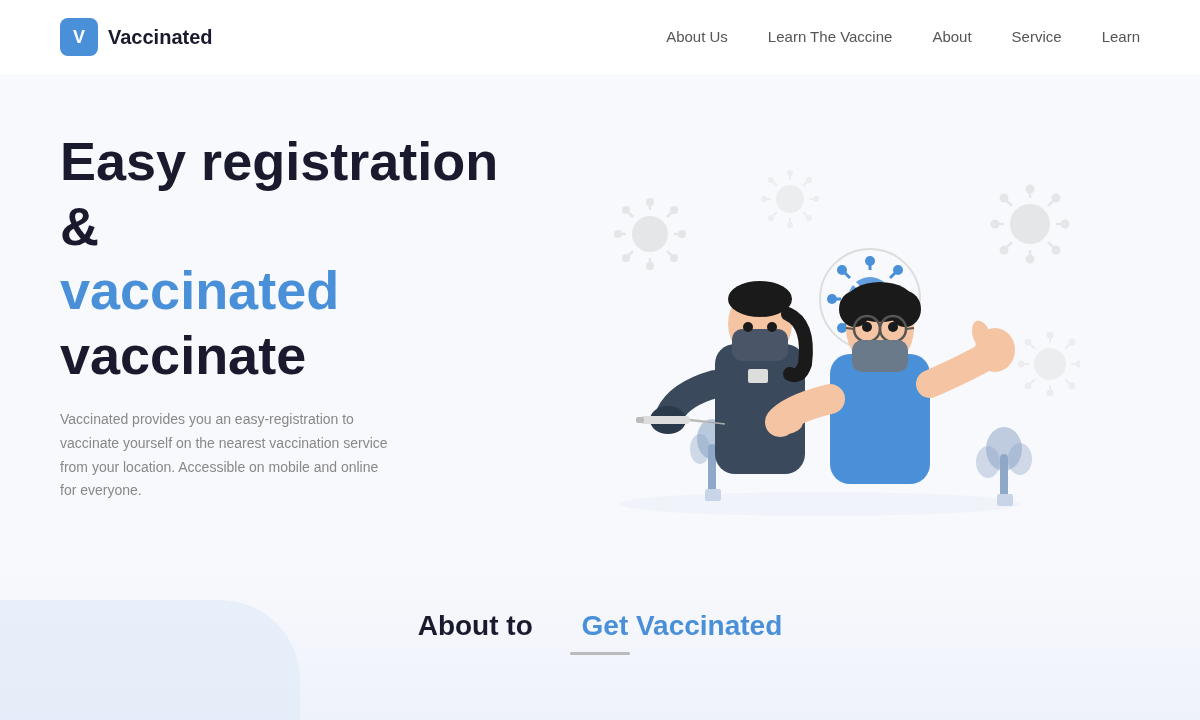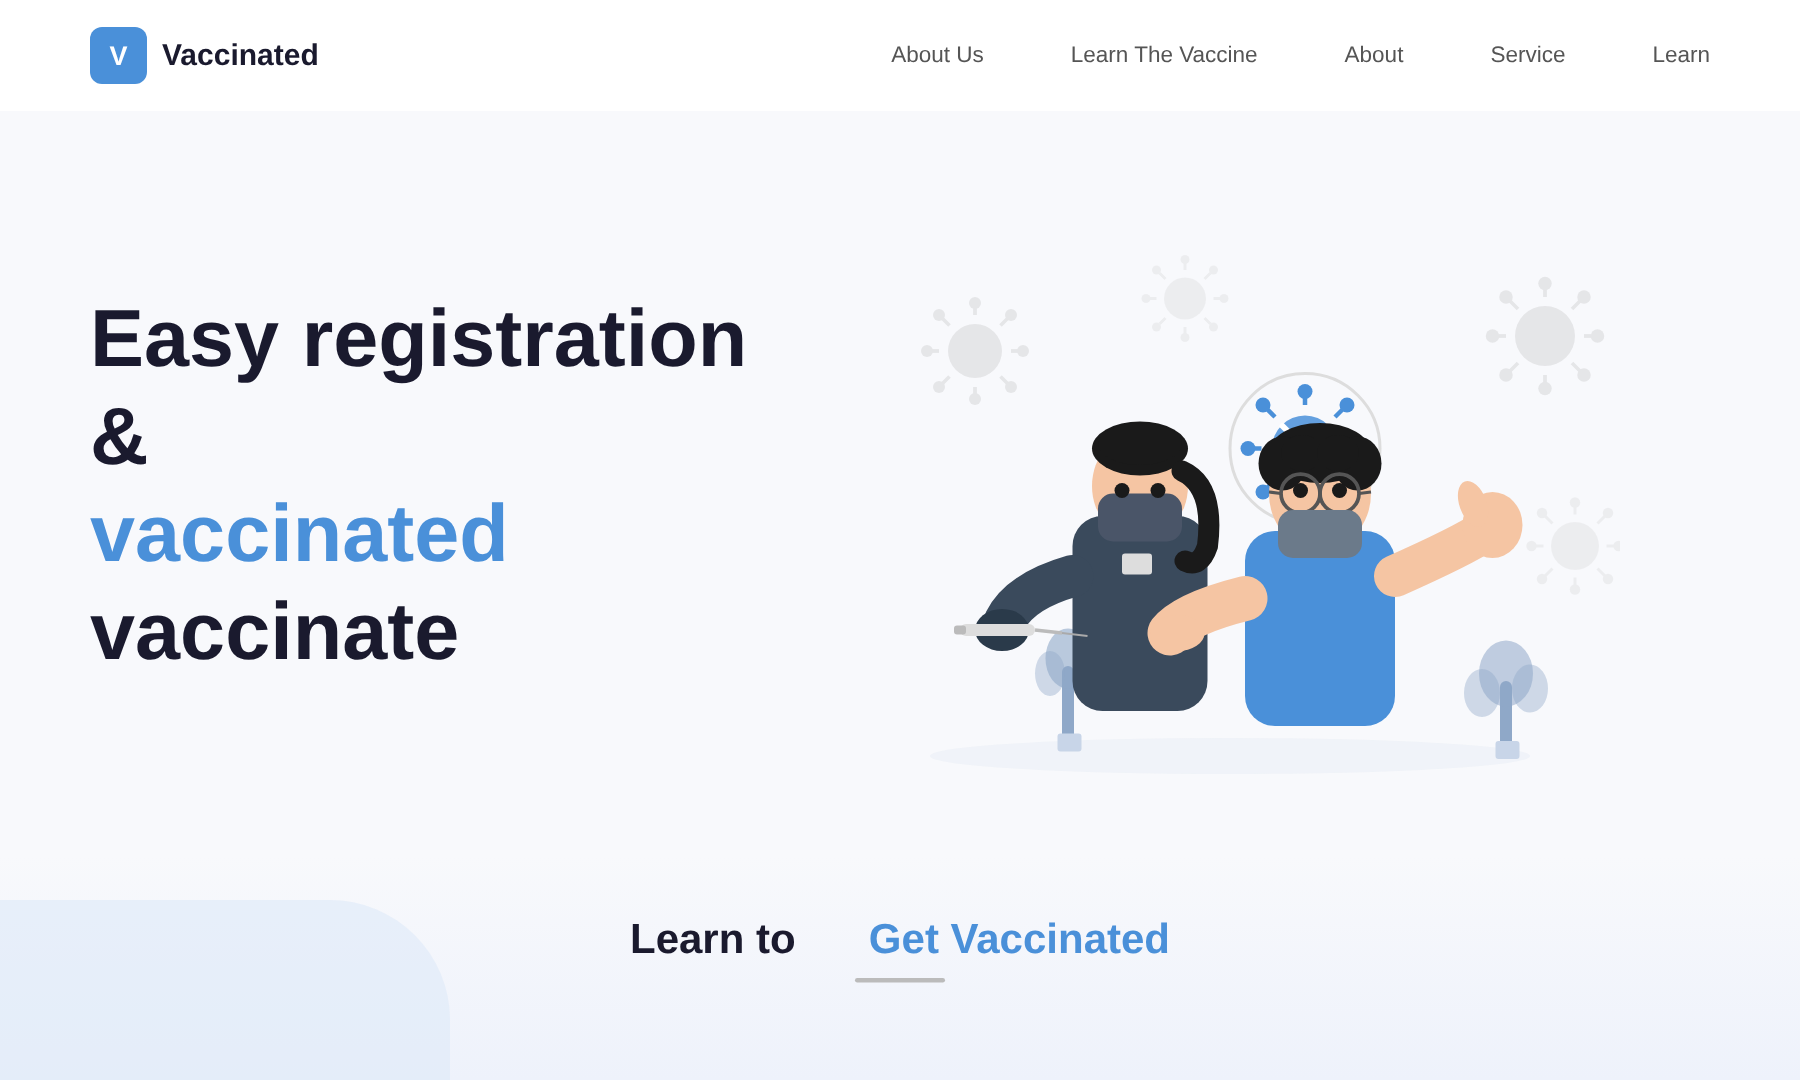--- a/index.html
+++ b/index.html
@@ -37,21 +37,21 @@
       font-weight: 700;
       font-size: 18px;
     }
     .logo-text {
       font-size: 20px;
       font-weight: 700;
       color: #1a1a2e;
     }
     .nav-links {
       display: flex;
-      gap: 58px;
+      gap: 40px;
       list-style: none;
     }
     .nav-links a {
       text-decoration: none;
       color: #555;
       font-size: 15px;
     }
 
     
     .hero {
@@ -164,20 +164,21 @@
   </ul>
 </nav>
 
 <section class="hero">
   <div class="hero-text">
     <h1 class="hero-heading">
       <span>Easy registration &amp;</span><br>
       <span class="blue">vaccinated</span>
       <span> vaccinate</span>
     </h1>
+    <p class="hero-desc">Vaccinated provides you an easy-registration to vaccinate yourself on the nearest vaccination service from your location. Accessible on mobile and online for everyone.</p>
   </div>
 
   <div class="hero-image">
     <svg class="illustration-svg" viewBox="0 0 520 380" xmlns="http://www.w3.org/2000/svg">
 
       <g opacity="0.3">
         <circle cx="90" cy="90" r="18" fill="#bbb"></circle>
         <line x1="90" y1="66" x2="90" y2="60" stroke="#bbb" stroke-width="2.5"></line>
         <circle cx="90" cy="58" r="4" fill="#bbb"></circle>
         <line x1="90" y1="114" x2="90" y2="120" stroke="#bbb" stroke-width="2.5"></line>
@@ -353,17 +354,17 @@
 
       <ellipse cx="307" cy="183" rx="5" ry="5" fill="#1a1a1a"></ellipse>
       <ellipse cx="333" cy="183" rx="5" ry="5" fill="#1a1a1a"></ellipse>
     </svg>
   </div>
 </section>
 
 <div class="bottom-section">
   <div class="bottom-wave"></div>
   <h2 class="steps-title">
-    <span>Learn to</span>
+    <span>About to</span>
     <span class="blue">Get Vaccinated</span>
   </h2>
   <div class="steps-divider"></div>
 </div>
 
 </body></html>

